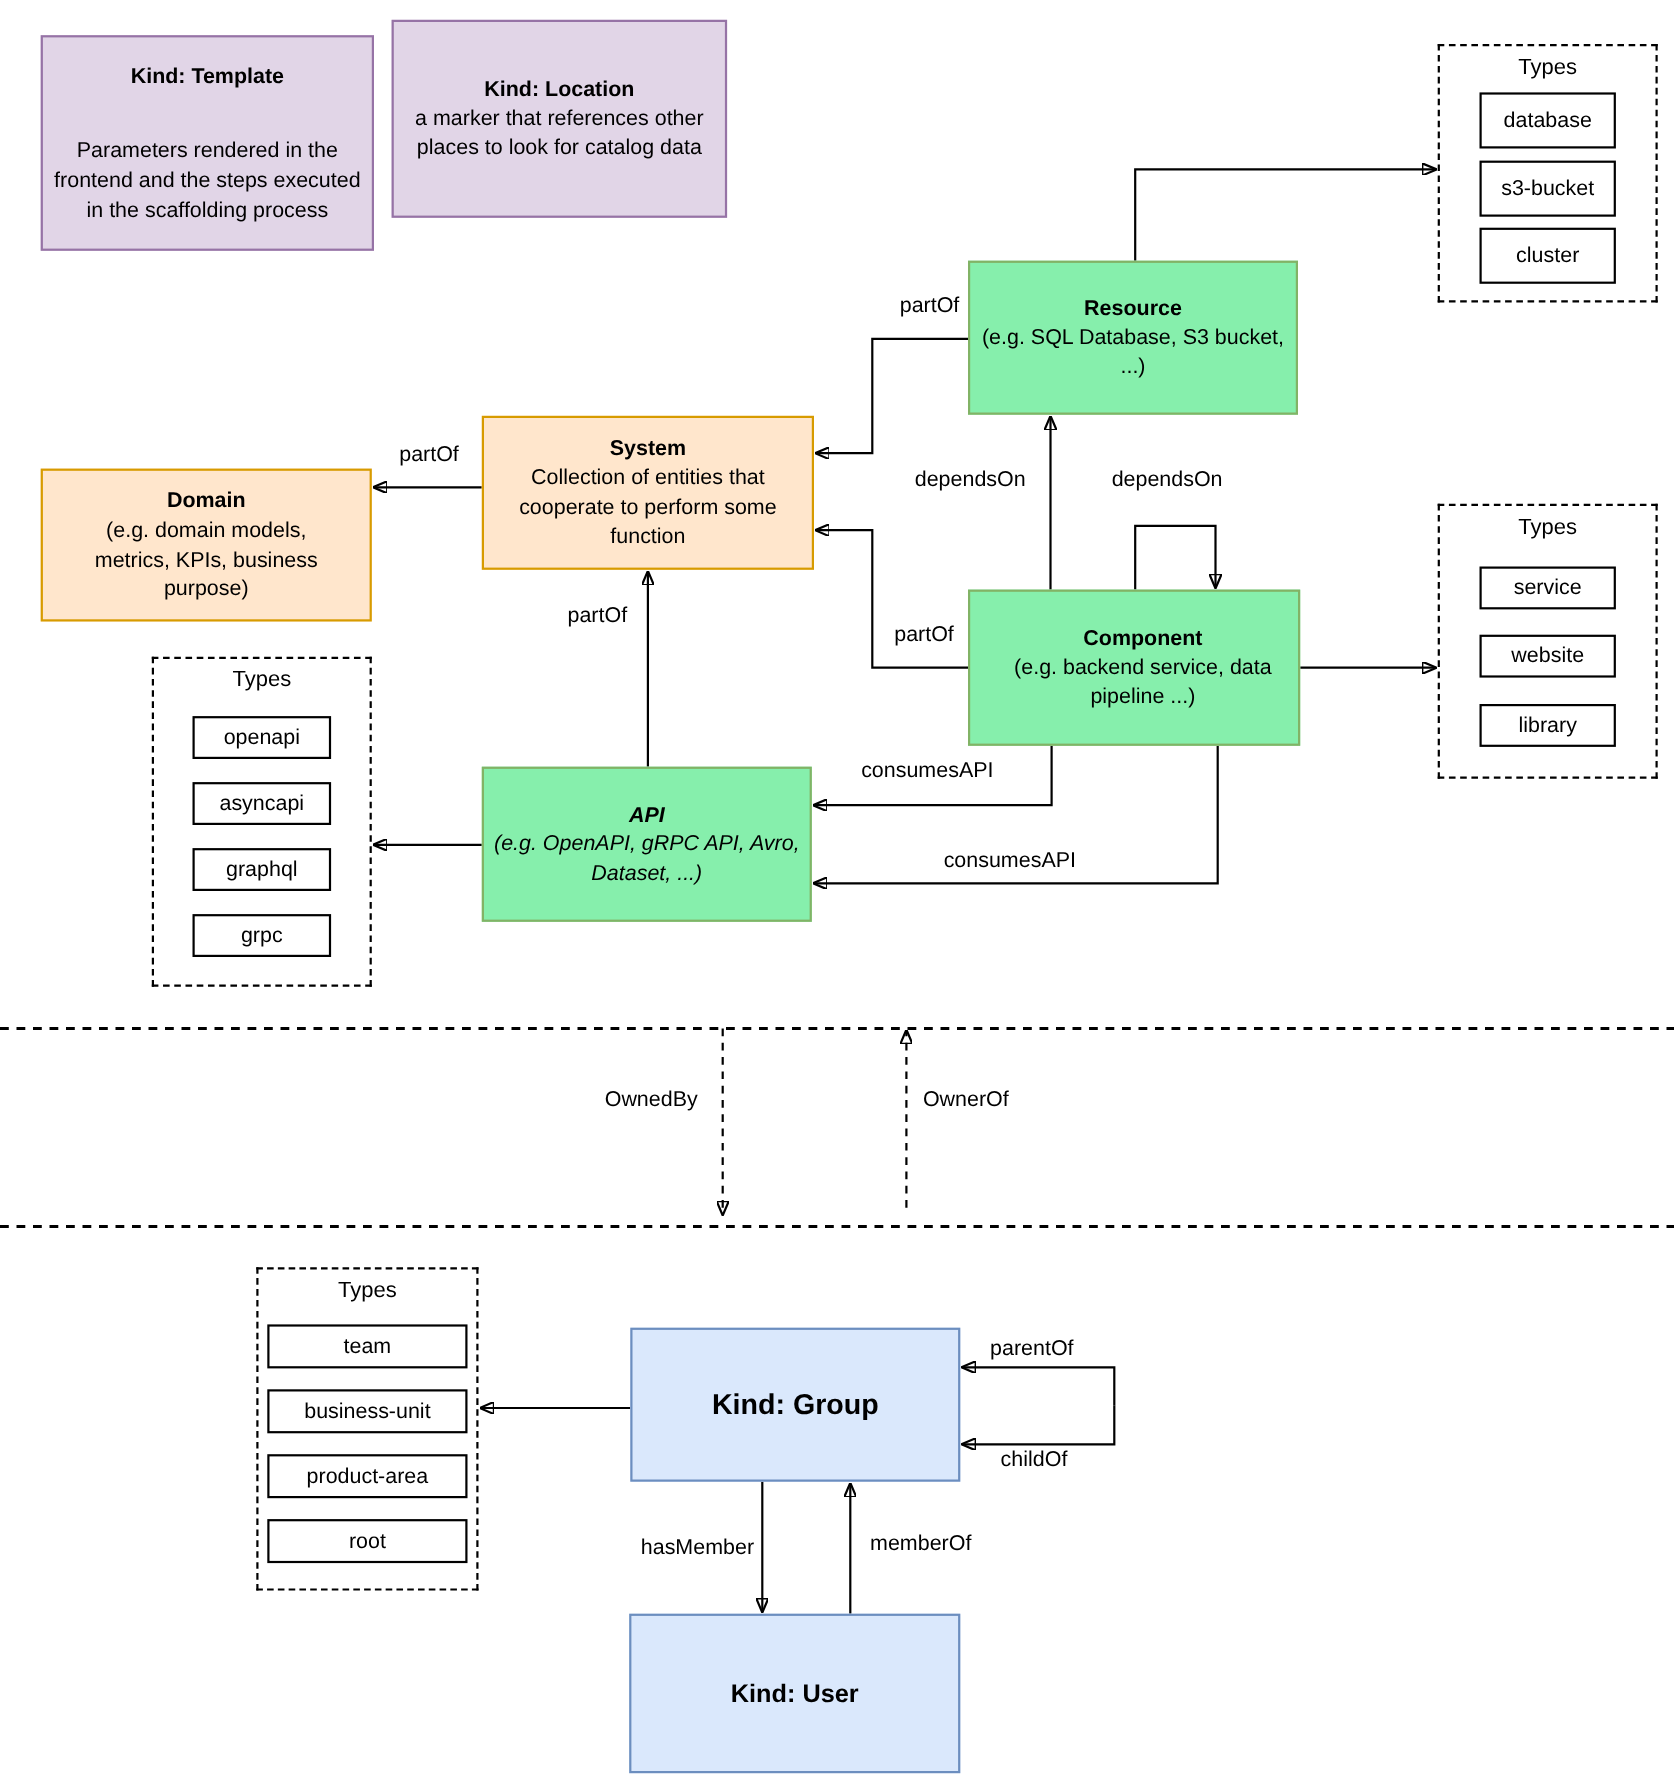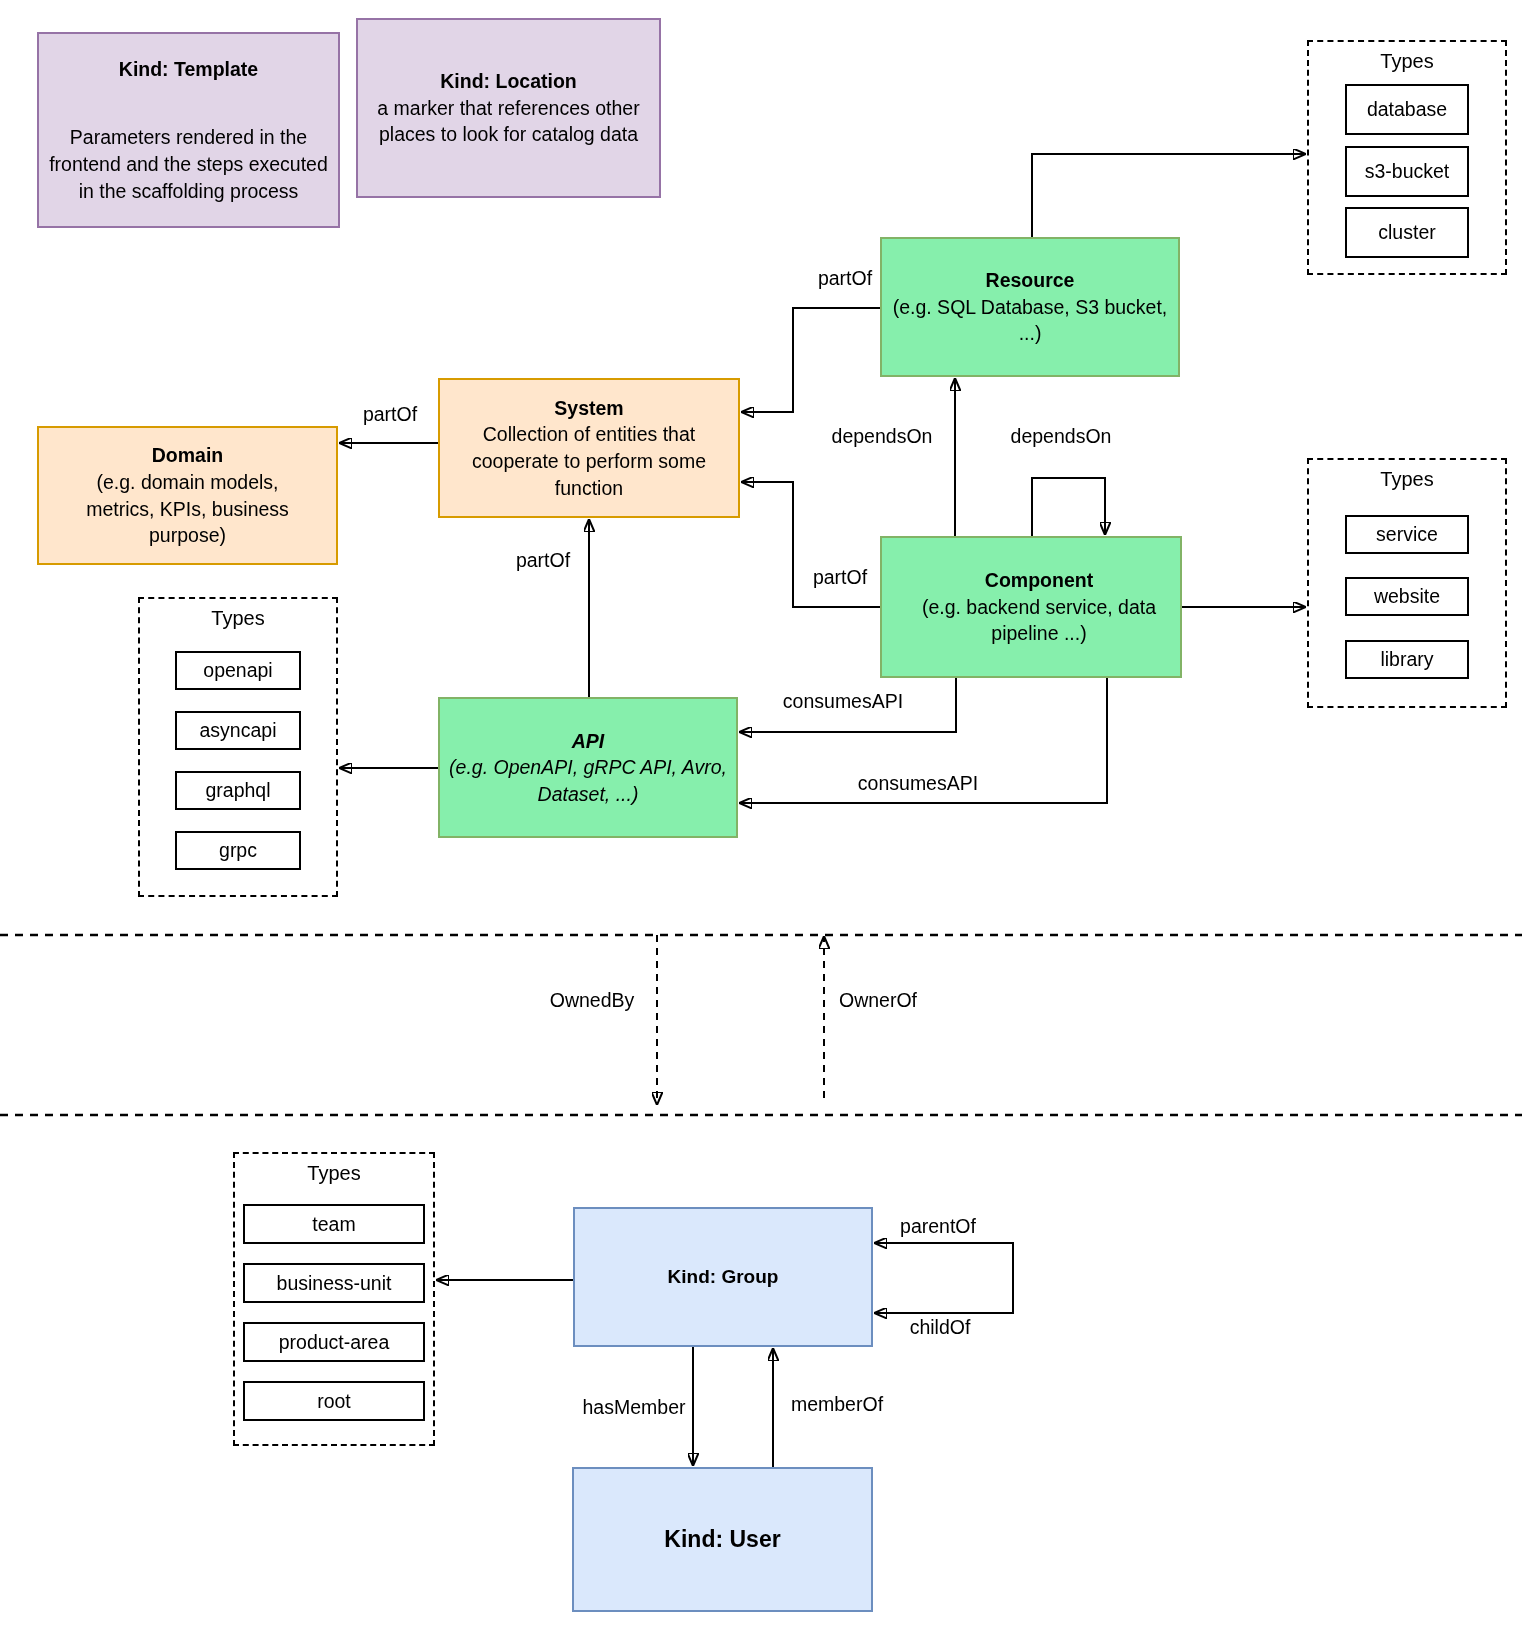--- a/index.html
+++ b/index.html
@@ -19,21 +19,21 @@
   .blue  {background:#DAE8FC;border:2px solid #6C8EBF;}
 
   #node-template{left:37px;top:32px;width:303px;height:196px;gap:42px;}
   #node-location{left:356px;top:18px;width:305px;height:180px;}
   #node-resource{left:880px;top:237px;width:300px;height:140px;}
   #node-domain  {left:37px;top:378px;width:301px;height:139px;margin-top:48px;}
   #node-domain .nbody{max-width:222px;}
   #node-system  {left:438px;top:378px;width:302px;height:140px;}
   #node-component{left:880px;top:536px;width:302px;height:142px;padding-left:24px;}
   #node-api     {left:438px;top:697px;width:300px;height:141px;font-style:italic;}
-  #node-group   {left:573px;top:1207px;width:300px;height:140px;font-size:19px;}
+  #node-group   {left:573px;top:1207px;width:300px;height:140px;font-size:26px;}
   #node-user    {left:572px;top:1467px;width:301px;height:145px;font-size:23px;}
 
   .panel{position:absolute;z-index:2;border:2px dashed #000;background:#fff;box-sizing:border-box;
          display:flex;flex-direction:column;align-items:center;}
   .panel .ptitle{font-size:20px;margin-top:8px;}
   .panel .pitems{flex:1;width:100%;display:flex;flex-direction:column;align-items:center;
                  justify-content:space-evenly;padding-bottom:4px;}
   .titem{border:2px solid #000;background:#fff;display:flex;align-items:center;justify-content:center;
          font-size:19.5px;box-sizing:border-box;}
   #types-resource {left:1307px;top:40px;width:200px;height:235px;}

